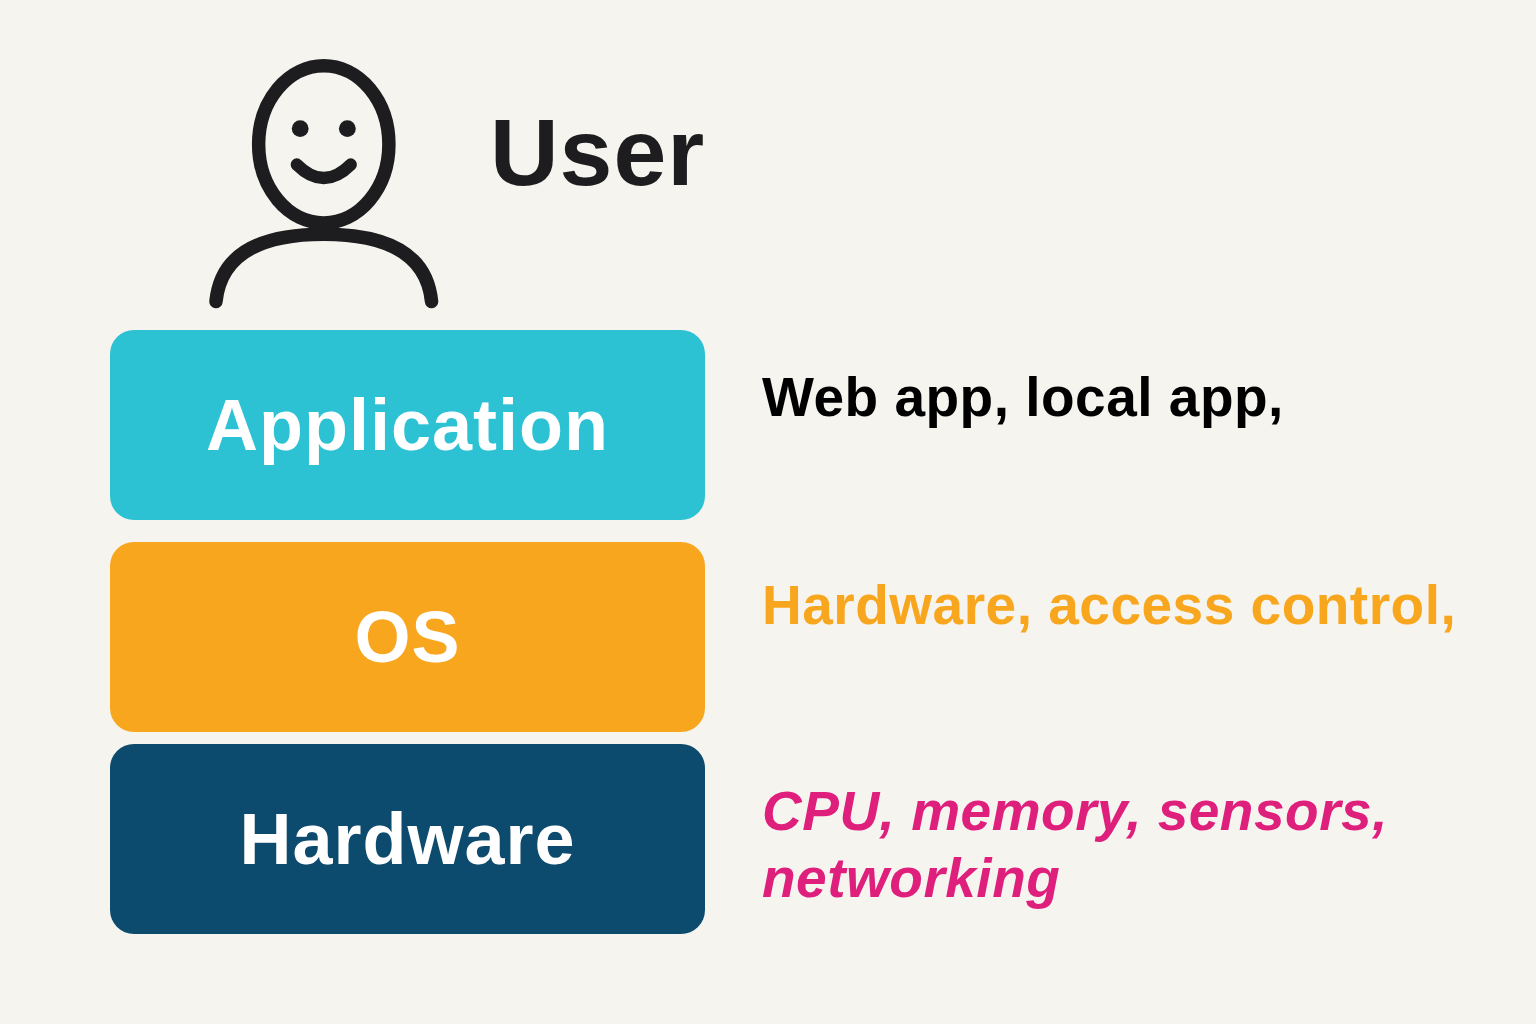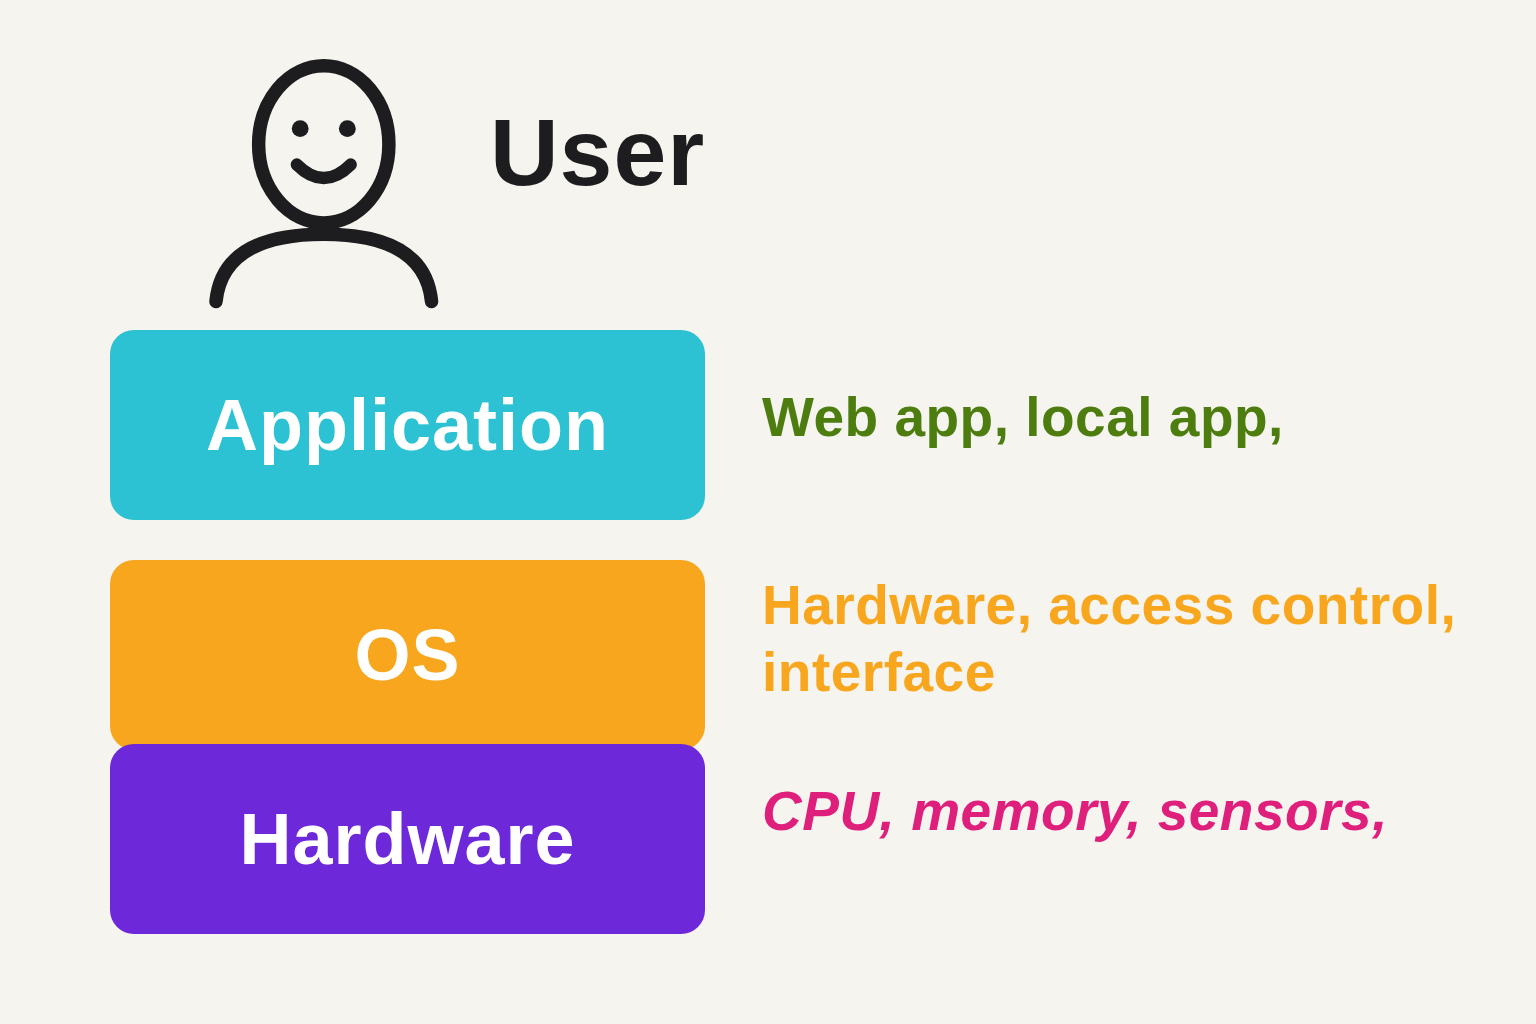--- a/index.html
+++ b/index.html
@@ -46,35 +46,35 @@
     align-items: center;
     justify-content: center;
   }
   .layer-box .layer-label {
     color: #ffffff;
     font-size: 72px;
     font-weight: bold;
     letter-spacing: 1px;
   }
   .box-application { top: 330px; background: #2cc2d4; }
-  .box-os          { top: 560px; background: #f8a61d; }
-  .box-hardware    { top: 744px; background: #6d28d9; }
+  .box-os          { top: 542px; background: #f8a61d; }
+  .box-hardware    { top: 744px; background: #0c4a6e; }
 
   
   .desc {
     position: absolute;
     left: 762px;
     width: 740px;
     font-size: 55px;
     font-weight: bold;
     line-height: 1.22;
     letter-spacing: 0.5px;
   }
   .desc span { display: block; }
-  .desc-application { top: 384px; color: #4d7c0f; }
+  .desc-application { top: 364px; color: #000000; }
   .desc-os          { top: 572px; color: #f8a61d; }
   .desc-hardware    { top: 778px; color: #df1f7c; font-style: italic; }
 </style>
 </head>
 <body>
 
 <div class="canvas">
 
   <div class="person-icon">
     <svg viewBox="0 0 240 236" width="270" height="265" aria-hidden="true">
@@ -98,20 +98,20 @@
   <div class="layer-box box-hardware">
     <span class="layer-label">Hardware</span>
   </div>
 
   <div class="desc desc-application">
     <span>Web app, local app,</span>
   </div>
 
   <div class="desc desc-os">
     <span>Hardware, access control,</span>
-    <span>interface</span>
   </div>
 
   <div class="desc desc-hardware">
     <span>CPU, memory, sensors,</span>
+    <span>networking</span>
   </div>
 
 </div>
 
 </body></html>

